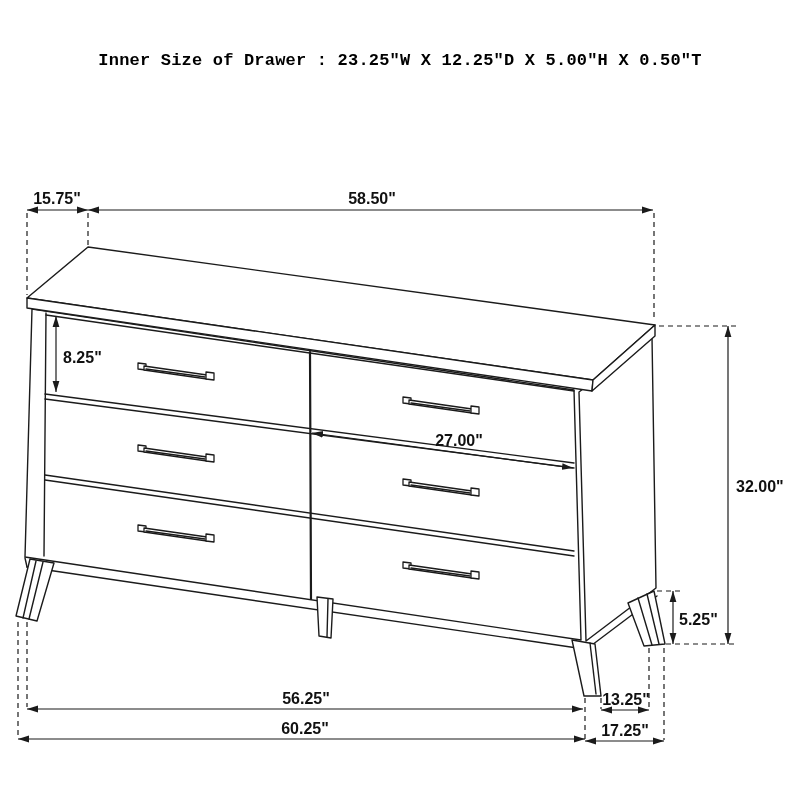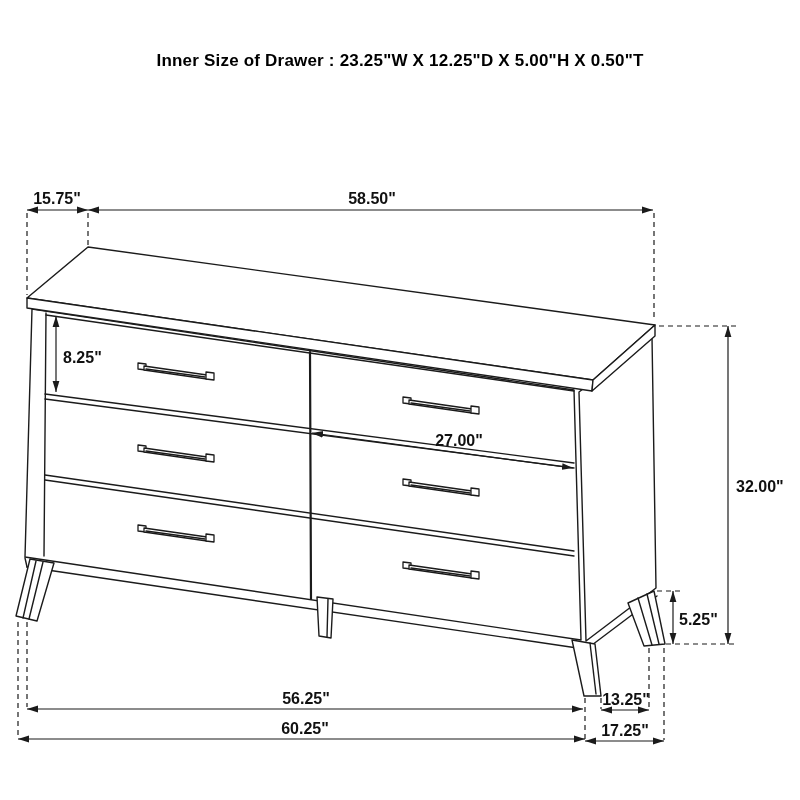--- a/index.html
+++ b/index.html
@@ -9,20 +9,21 @@
     font-family:"Liberation Sans", sans-serif;
     position:relative;
     overflow:hidden;
   }
   .canvas{position:absolute;inset:0;width:800px;height:800px;}
   .diagram-title{
     position:absolute;top:51px;left:0;width:800px;
     text-align:center;
     font-size:17px;font-weight:bold;color:#000;
     letter-spacing:0.2px;
+    font-family:Liberation Mono, monospace;
   }
   svg{position:absolute;top:0;left:0;}
   .dim-label{
     font-family:"Liberation Sans", sans-serif;
     font-size:16px;font-weight:bold;fill:#111111;
   }
 </style>
 </head>
 <body>
 

